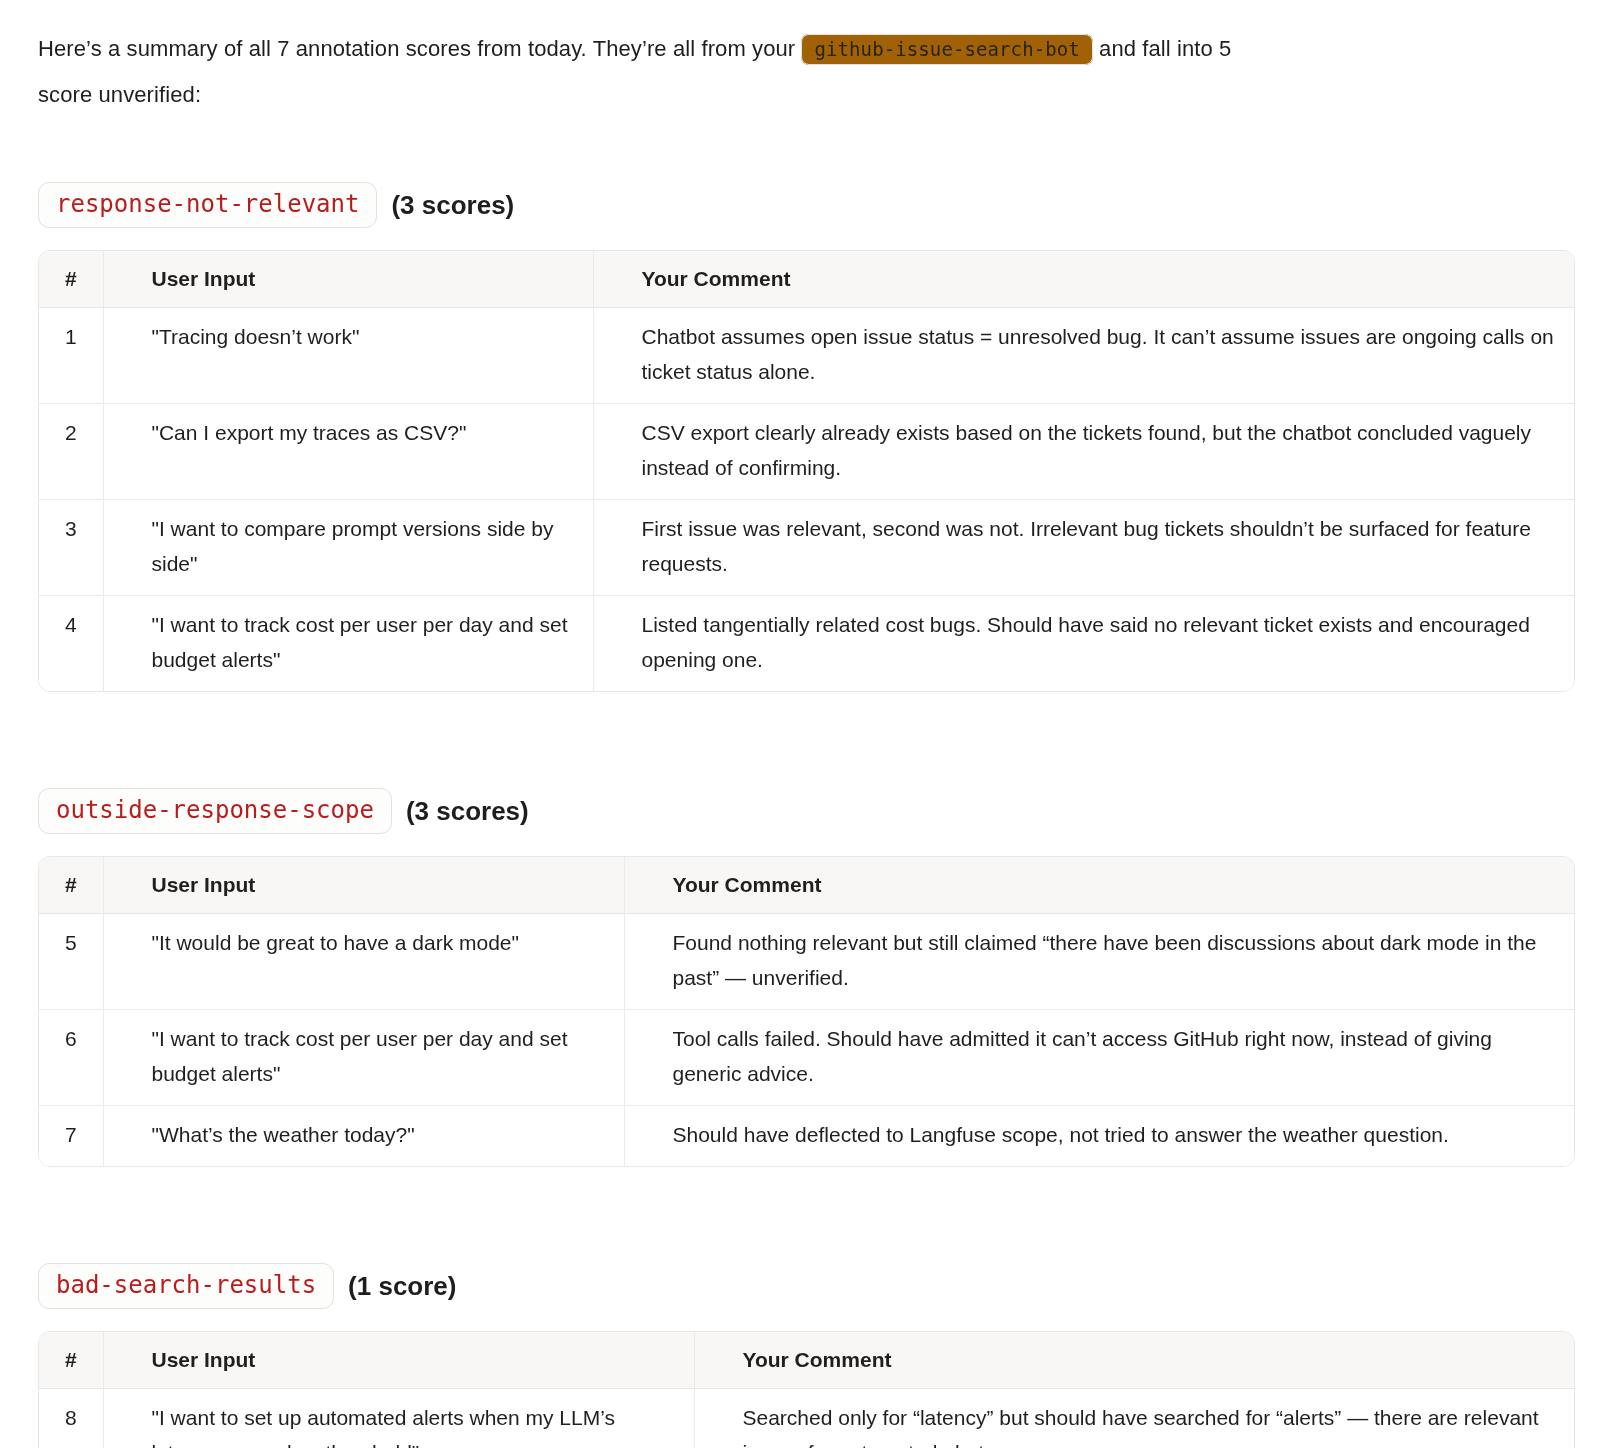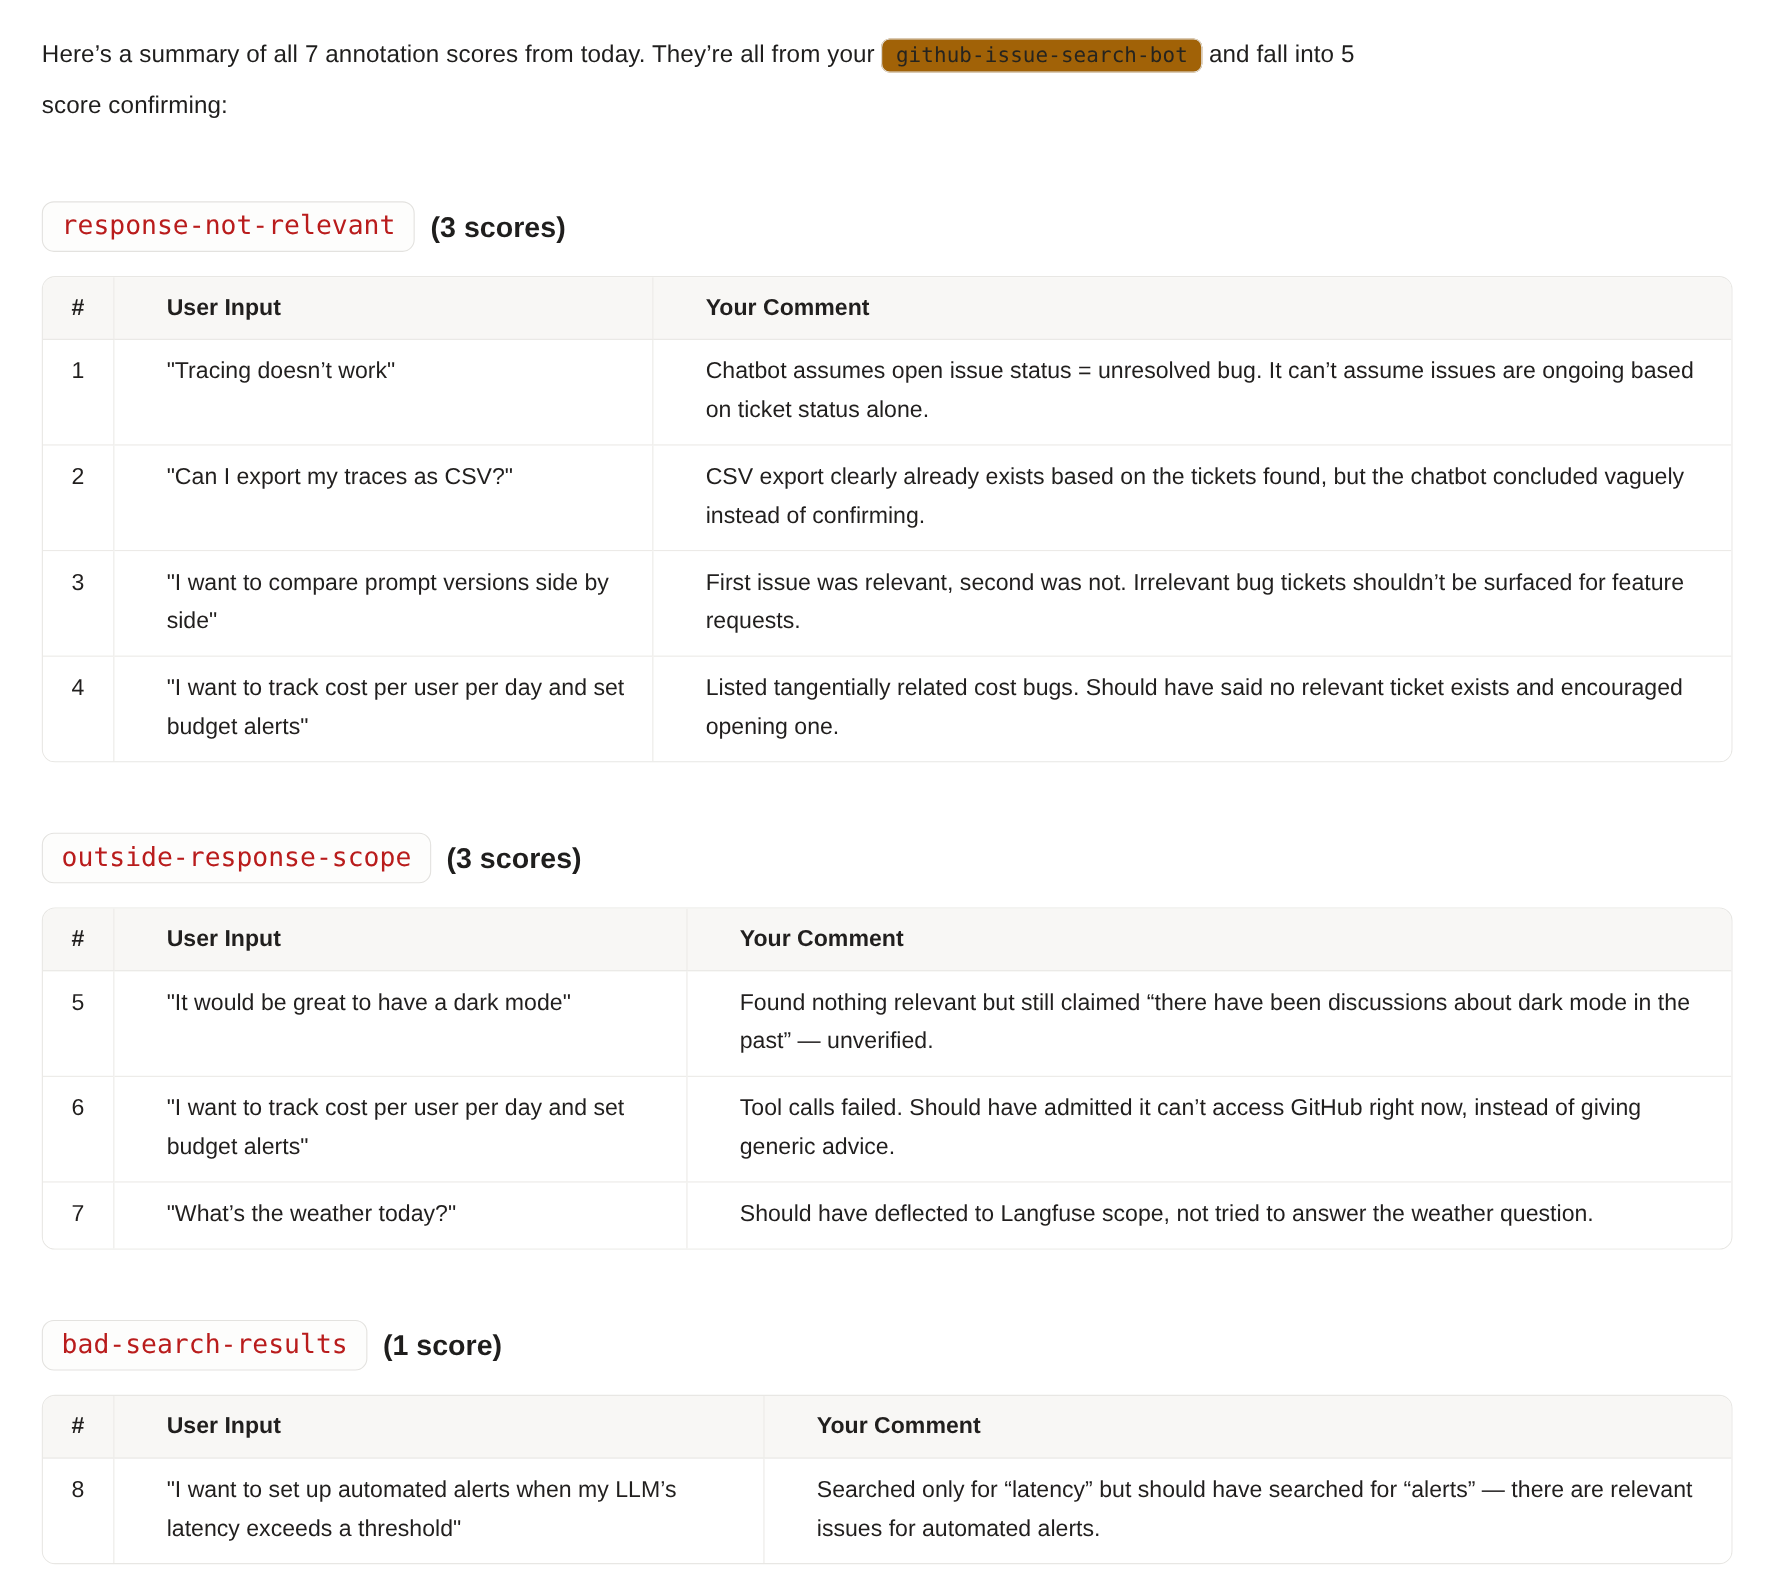--- a/index.html
+++ b/index.html
@@ -22,21 +22,21 @@
     font-family: "DejaVu Sans Mono", "Liberation Mono", monospace;
     font-size: 19px;
     background: #a16207;
     border: 1px solid #e3e2df;
     border-radius: 8px;
     padding: 3px 12px 4px 12px;
     white-space: nowrap;
     color: #26241f;
   }
   .section { margin-top: 64px; }
-  .section + .section { margin-top: 64px; }
+  .section + .section { margin-top: 96px; }
   .section-heading {
     display: flex;
     align-items: center;
     gap: 14px;
     margin-bottom: 22px;
     font-size: 26px;
     font-weight: bold;
     color: #1f1e1d;
   }
   .section-heading code.heading-chip {
@@ -83,21 +83,21 @@
   .t1 col.col-num, .t2 col.col-num, .t3 col.col-num { width: 64px; }
   .t1 col.col-input { width: 490px; }
   .t2 col.col-input { width: 521px; }
   .t3 col.col-input { width: 591px; }
 </style>
 </head>
 <body>
 
 <div class="page">
 
-  <p class="intro"><span>Here’s a summary of all 7 annotation scores from today. They’re all from your </span><code class="inline-chip">github-issue-search-bot</code><span> and fall into 5</span><br><span>score confirming:</span></p>
+  <p class="intro"><span>Here’s a summary of all 7 annotation scores from today. They’re all from your </span><code class="inline-chip">github-issue-search-bot</code><span> and fall into 5</span><br><span>score unverified:</span></p>
 
   <div class="section">
     <div class="section-heading">
       <code class="heading-chip">response-not-relevant</code>
       <span>(3 scores)</span>
     </div>
     <div class="tablewrap">
       <table class="t1">
         <colgroup>
             <col class="col-num">
@@ -108,21 +108,21 @@
           <tr>
             <th class="c-num">#</th>
             <th>User Input</th>
             <th>Your Comment</th>
           </tr>
         </thead>
         <tbody>
           <tr>
             <td class="c-num">1</td>
             <td>"Tracing doesn’t work"</td>
-            <td>Chatbot assumes open issue status = unresolved bug. It can’t assume issues are ongoing based on ticket status alone.</td>
+            <td>Chatbot assumes open issue status = unresolved bug. It can’t assume issues are ongoing calls on ticket status alone.</td>
           </tr>
           <tr>
             <td class="c-num">2</td>
             <td>"Can I export my traces as CSV?"</td>
             <td>CSV export clearly already exists based on the tickets found, but the chatbot concluded vaguely instead of confirming.</td>
           </tr>
           <tr>
             <td class="c-num">3</td>
             <td>"I want to compare prompt versions side by side"</td>
             <td>First issue was relevant, second was not. Irrelevant bug tickets shouldn’t be surfaced for feature requests.</td>

